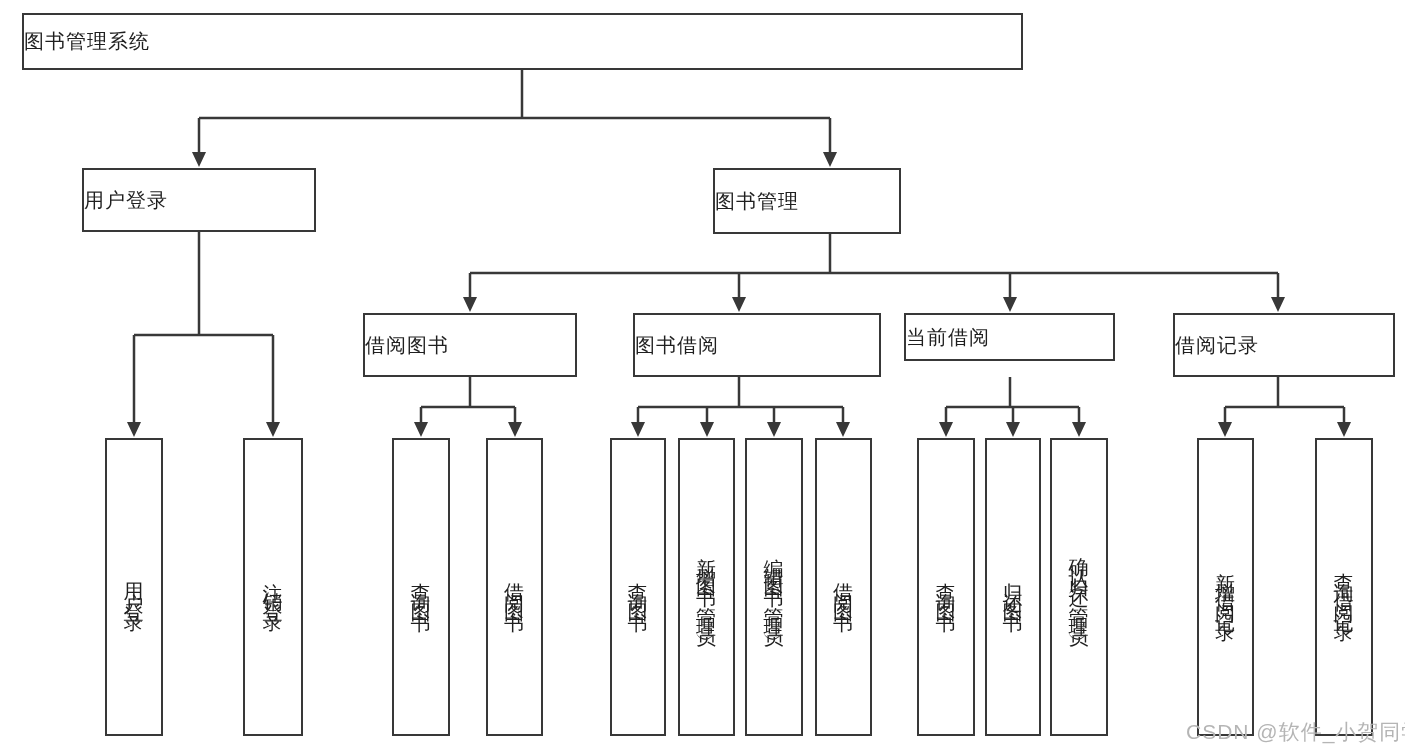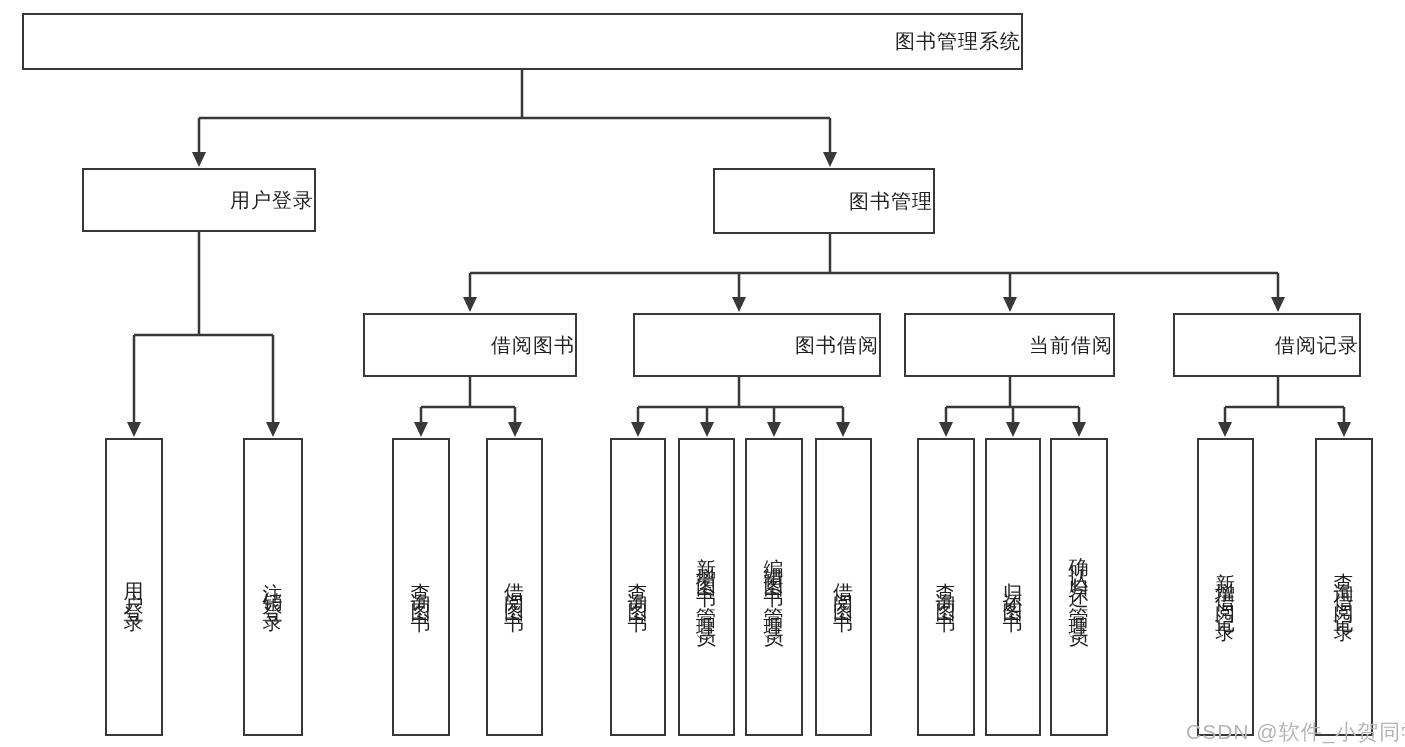--- a/index.html
+++ b/index.html
@@ -12,21 +12,21 @@
   .stage{
     position:relative;width:1405px;height:747px;background:var(--paper);
     font-family:"Liberation Sans","DejaVu Sans",sans-serif;color:var(--ink);
     overflow:hidden;
   }
   .stage svg{position:absolute;left:0;top:0;}
   .stage svg path{stroke:var(--line);stroke-width:2.5;fill:none;}
   .stage svg polygon{fill:var(--line);stroke:none;}
   .hbox{
     position:absolute;background:var(--paper);border:2px solid var(--line);
-    display:flex;align-items:center;justify-content:flex-end;
+    display:flex;align-items:center;justify-content:flex-start;
     font-size:20px;letter-spacing:1px;box-sizing:border-box;font-family:Liberation Mono, monospace;
   }
   .leaf{
     position:absolute;top:438px;height:298px;width:58px;
     background:var(--paper);border:2px solid var(--line);
     display:flex;align-items:center;justify-content:center;box-sizing:border-box;
   }
   .leaf span{
     writing-mode:vertical-rl;text-orientation:mixed;
     font-size:20px;line-height:1;letter-spacing:10px;white-space:nowrap;
@@ -77,34 +77,34 @@
     <polygon points="1337,422 1351,422 1344,437"></polygon>
   </svg>
 
   <div class="hbox" style="left:22px;top:13px;width:1001px;height:57px">
     <span>图书管理系统</span>
   </div>
 
   <div class="hbox" style="left:82px;top:168px;width:234px;height:64px">
     <span>用户登录</span>
   </div>
-  <div class="hbox" style="left:713px;top:168px;width:222px;height:66px">
+  <div class="hbox" style="left:713px;top:168px;width:188px;height:66px">
     <span>图书管理</span>
   </div>
 
   <div class="hbox" style="left:363px;top:313px;width:214px;height:64px">
     <span>借阅图书</span>
   </div>
   <div class="hbox" style="left:633px;top:313px;width:248px;height:64px">
     <span>图书借阅</span>
   </div>
-  <div class="hbox" style="left:904px;top:313px;width:211px;height:64px">
+  <div class="hbox" style="left:904px;top:313px;width:211px;height:48px">
     <span>当前借阅</span>
   </div>
-  <div class="hbox" style="left:1173px;top:313px;width:188px;height:64px">
+  <div class="hbox" style="left:1173px;top:313px;width:222px;height:64px">
     <span>借阅记录</span>
   </div>
 
   <div class="leaf" style="left:105px">
     <span>用户登录</span>
   </div>
   <div class="leaf" style="left:243px;width:60px">
     <span>注销登录</span>
   </div>
   <div class="leaf" style="left:392px">

